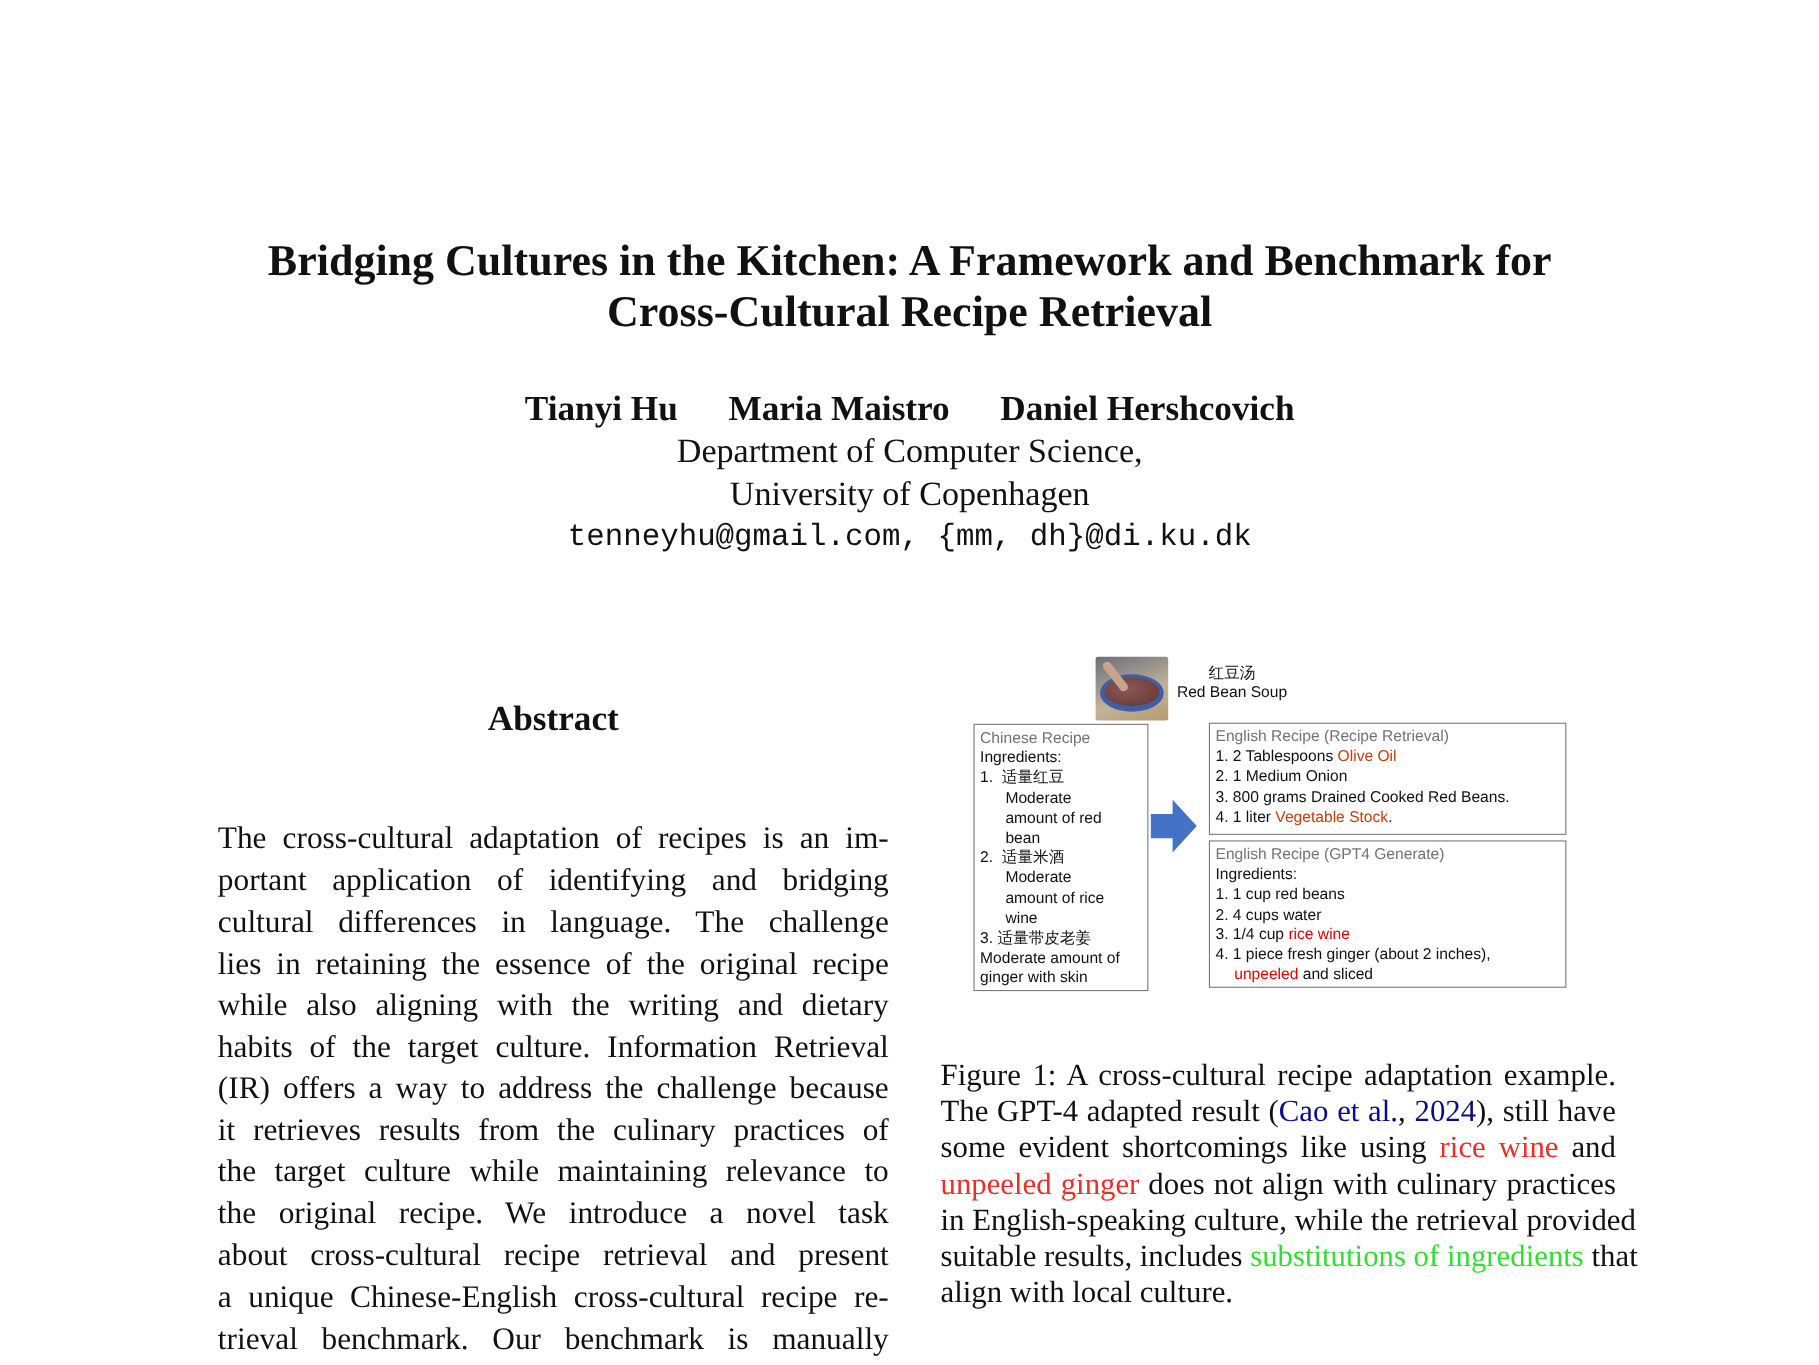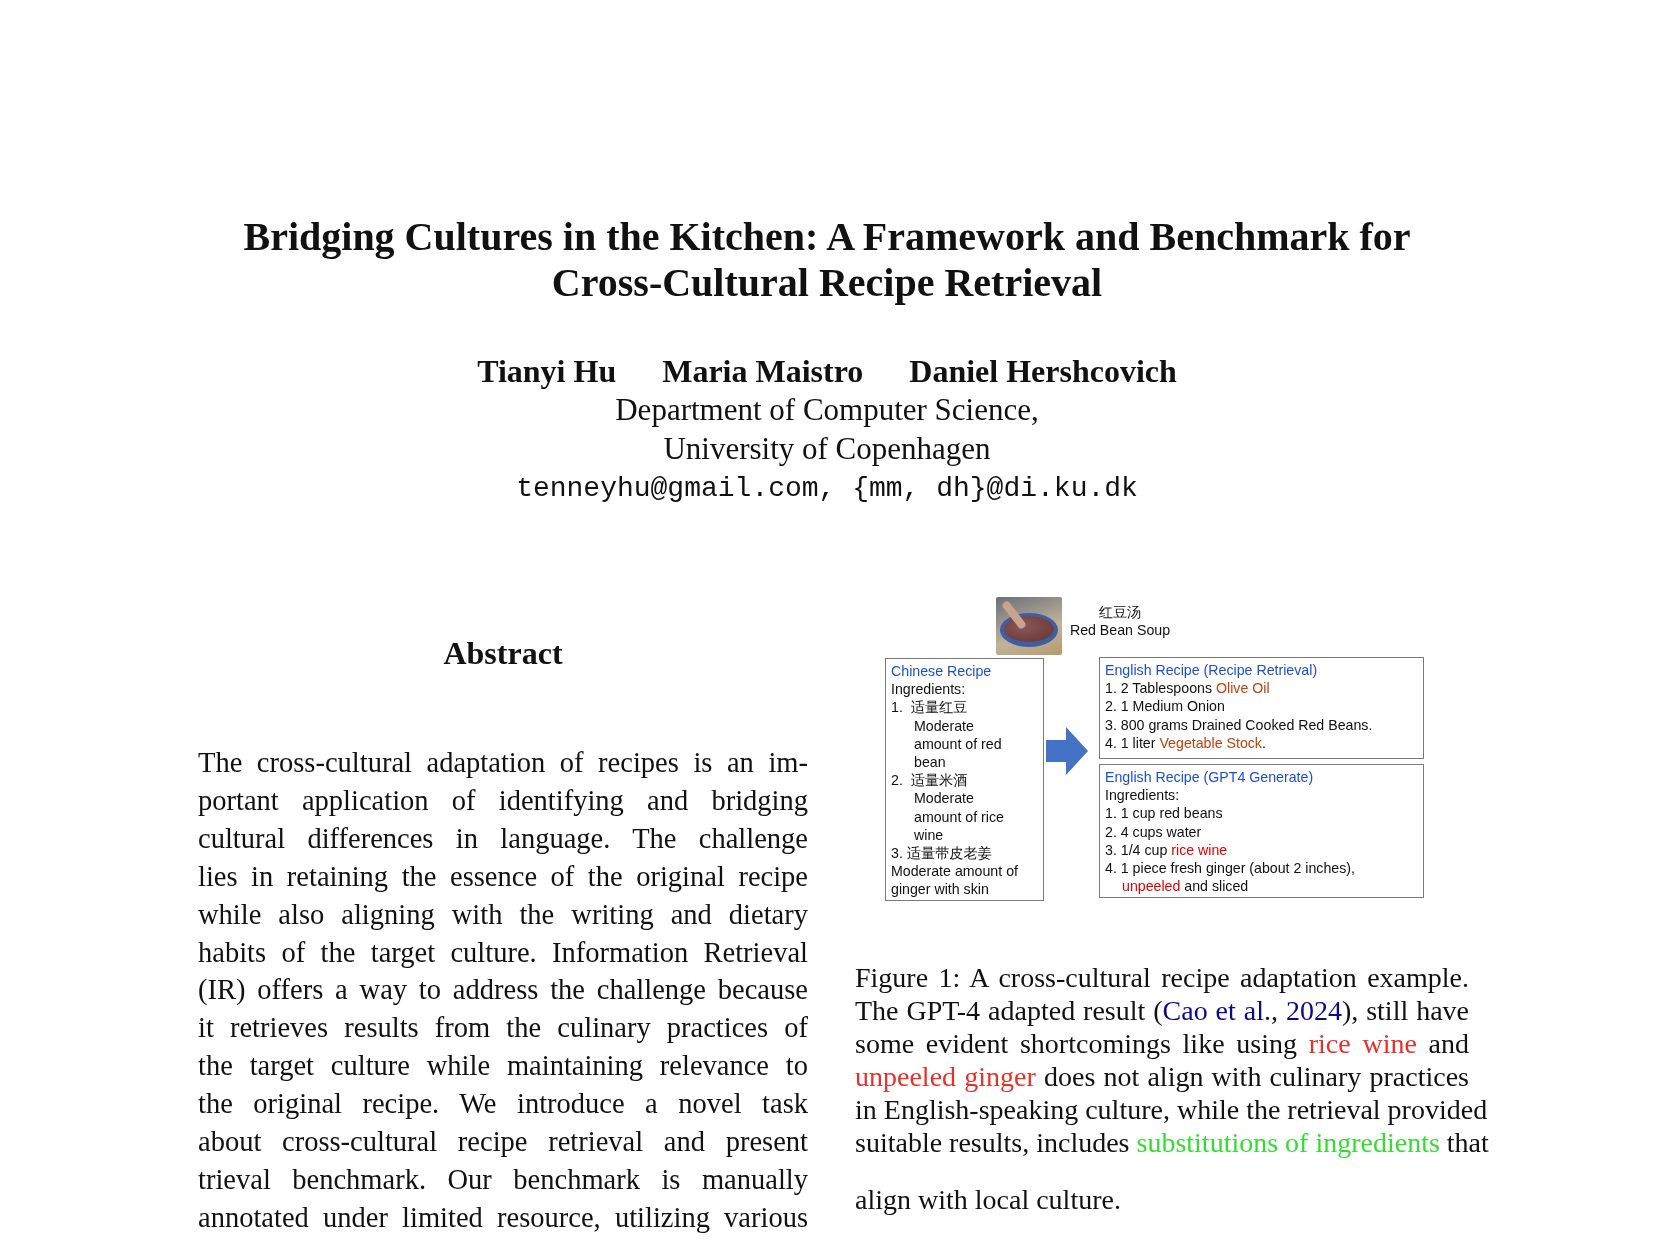--- a/index.html
+++ b/index.html
@@ -9,27 +9,27 @@
   .title { left:0; width:1654px; text-align:center; font-weight:bold; font-size:40px; line-height:46px; }
   .authors { left:0; width:1654px; text-align:center; font-weight:bold; font-size:32px; }
   .authors span { margin:0 19px; }
   .affil { left:0; width:1654px; text-align:center; font-size:31px; }
   .email { left:0; width:1654px; text-align:center; font-family:"Liberation Mono","DejaVu Sans Mono",monospace; font-size:28px; }
   .abstract-head { left:196px; width:614px; text-align:center; font-weight:bold; font-size:32px; }
   .abstract-body { left:198px; width:610px; font-size:28.5px; line-height:37.9px; text-align:justify; }
   .abstract-body .ln { display:block; text-align:justify; text-align-last:justify; white-space:nowrap; }
   .fig { font-family:"Liberation Sans","DejaVu Sans",sans-serif; font-size:14.2px; line-height:18.2px; color:#111; }
   .box { position:absolute; border:1.5px solid #7a7a7a; background:#fff; box-sizing:border-box; padding:3px 5px; }
-  .orange { color:#1d4ed8; }
+  .orange { color:#737373; }
   .ggreen { color:#c2410c; }
   .red { color:#e00000; }
   .indent { padding-left:23px; }
   .caption { left:855px; width:614px; font-size:28px; line-height:33px; }
   .caption .ln { display:block; text-align:justify; text-align-last:justify; white-space:nowrap; }
-  .caption .last { text-align-last:left;margin-top:24px; }
+  .caption .last { text-align-last:left; }
   .cite { color:#0b0b8a; }
   .cred { color:#e8302a; }
   .cgreen { color:#33dd33; }
   .soup { left:996px; top:597px; width:66px; height:58px; border-radius:2px; overflow:hidden;
           background:linear-gradient(160deg,#6c6f7a 0%,#8d8a88 25%,#c2b39a 60%,#b49a6e 100%); }
   .soup .bowl { position:absolute; left:4px; top:16px; width:58px; height:34px; border-radius:50%;
           background:#3f5ea8; }
   .soup .liquid { position:absolute; left:8px; top:19px; width:50px; height:26px; border-radius:50%;
           background:radial-gradient(ellipse at 40% 40%,#8a5856 0%,#6e3f3e 70%,#5c3332 100%); }
   .soup .spoon { position:absolute; left:14px; top:2px; width:8px; height:32px; background:#c9a38c;
@@ -58,20 +58,21 @@
   <span class="ln">portant application of identifying and bridging</span>
   <span class="ln">cultural differences in language.  The challenge</span>
   <span class="ln">lies in retaining the essence of the original recipe</span>
   <span class="ln">while also aligning with the writing and dietary</span>
   <span class="ln">habits of the target culture. Information Retrieval</span>
   <span class="ln">(IR) offers a way to address the challenge because</span>
   <span class="ln">it retrieves results from the culinary practices of</span>
   <span class="ln">the target culture while maintaining relevance to</span>
   <span class="ln">the original recipe.  We introduce a novel task</span>
   <span class="ln">about cross-cultural recipe retrieval and present</span>
+  <span class="ln">a unique Chinese-English cross-cultural recipe re-</span>
   <span class="ln">trieval benchmark.  Our benchmark is manually</span>
   <span class="ln">annotated under limited resource, utilizing various</span>
 </div>
 
 <div class="fig">
   <div class="abs soup">
     <div class="bowl"></div>
       <div class="liquid"></div>
       <div class="spoon"></div>
   </div>

